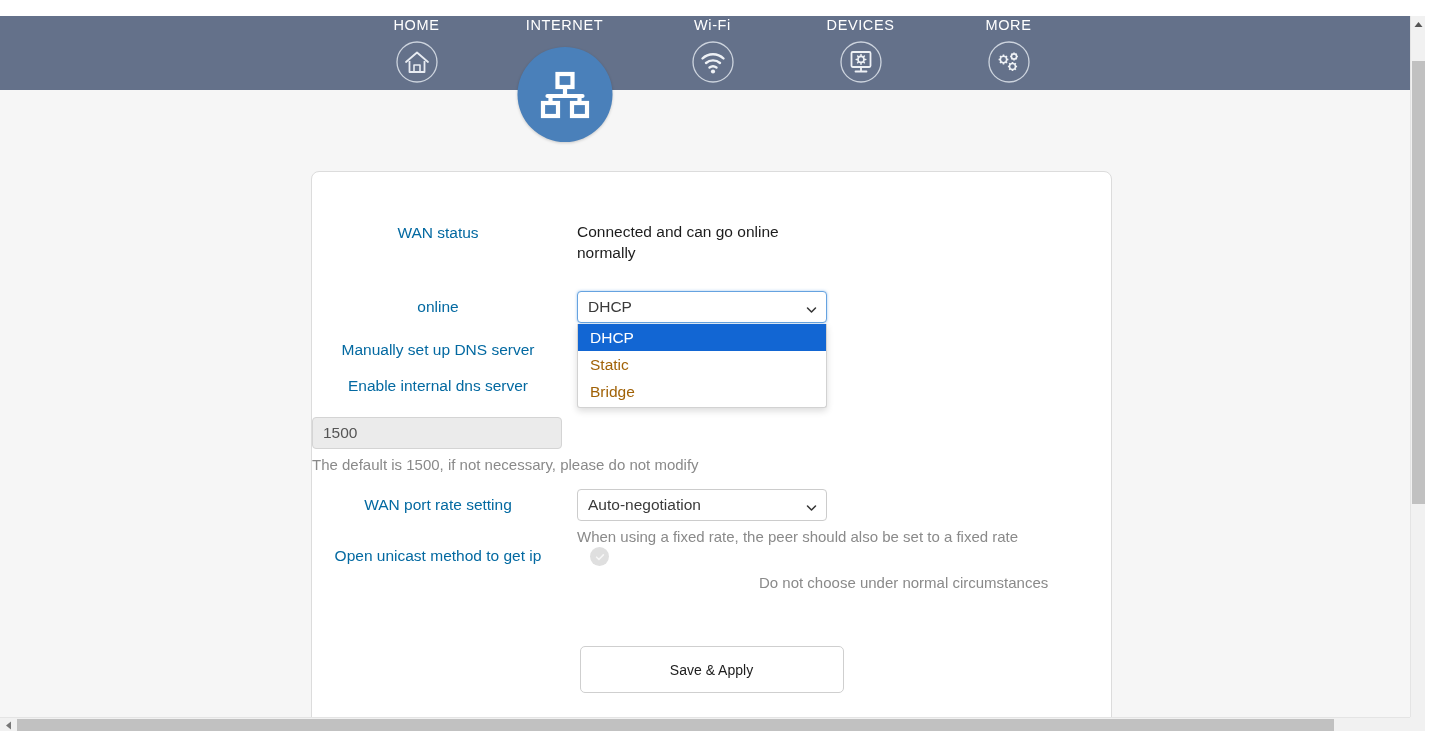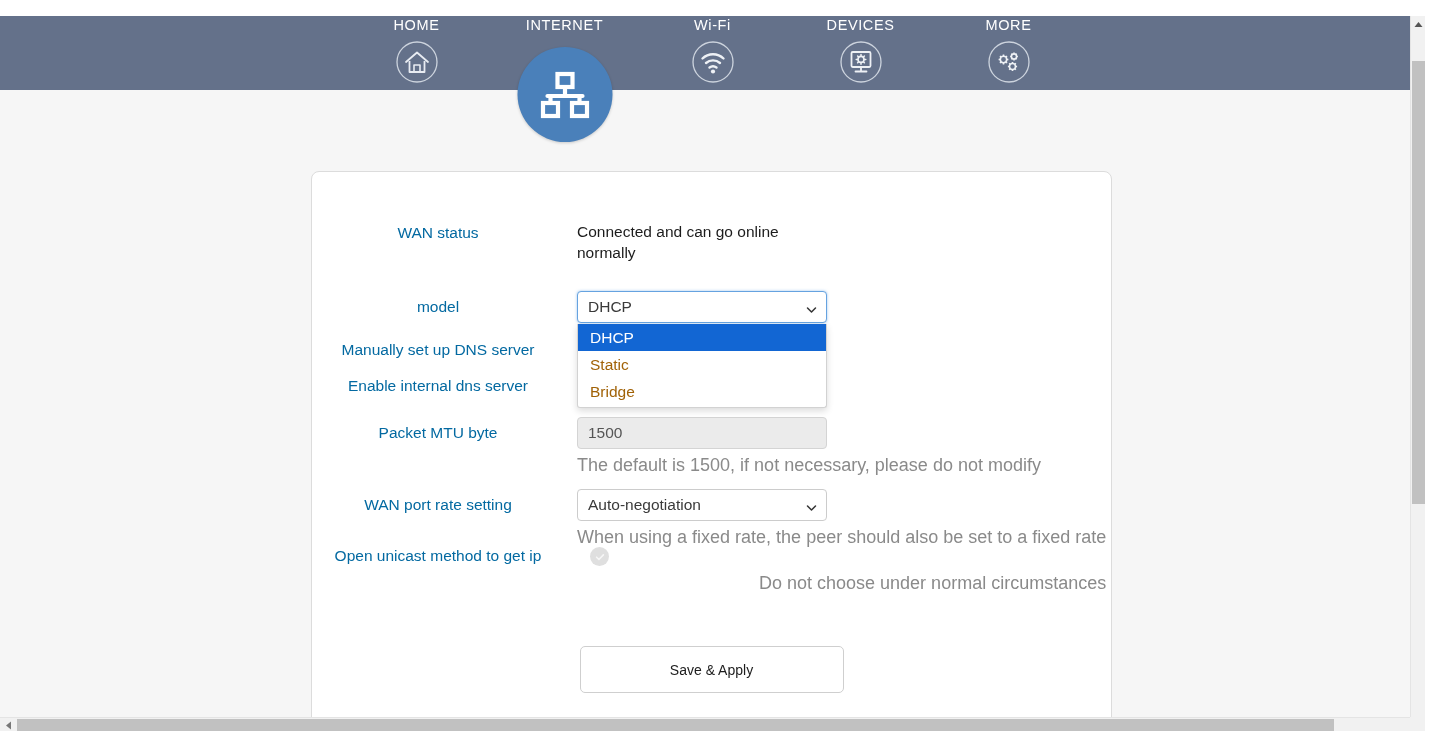--- a/index.html
+++ b/index.html
@@ -185,21 +185,21 @@
     border-radius: 4px;
     background: #ebebeb;
     font-size: 15.5px;
     color: #555;
     padding: 0 10px;
     line-height: 30px;
     font-family: "Liberation Sans", sans-serif;
   }
 
   .help {
-    font-size: 18px;
+    font-size: 15px;
     color: #8a8a8a;
     margin-top: 8px;
     line-height: 16px;
   }
 
   .check-circle {
     width: 19px; height: 19px;
     border-radius: 50%;
     background: #dfdfdf;
     display: flex;
@@ -362,21 +362,21 @@
       <div class="form-rows">
 
         <div class="row" style="margin-bottom:28px;">
           <div class="row-label">WAN status</div>
           <div class="row-field">
             <div class="row-value">Connected and can go online normally</div>
           </div>
         </div>
 
         <div class="row" style="margin-bottom:16px;">
-          <div class="row-label" style="line-height:32px;">model</div>
+          <div class="row-label" style="line-height:32px;">online</div>
           <div class="row-field">
             <div class="sel focused">
               <span>DHCP</span>
               <span class="chev">
                 <svg width="11" height="11" viewBox="0 0 11 11">
                   <path d="M1.5 3.5 L5.5 7.5 L9.5 3.5" fill="none" stroke="#333" stroke-width="1.5" stroke-linecap="round" stroke-linejoin="round"></path>
                 </svg>
               </span>
             </div>
 
@@ -392,21 +392,20 @@
           <div class="row-label" style="line-height:21px;">Manually set up DNS server</div>
           <div class="row-field"></div>
         </div>
 
         <div class="row" style="margin-bottom:21px;">
           <div class="row-label" style="line-height:21px;">Enable internal dns server</div>
           <div class="row-field"></div>
         </div>
 
         <div class="row" style="margin-bottom:16px;">
-          <div class="row-label" style="line-height:32px;">Packet MTU byte</div>
           <div class="row-field">
             <input class="txtinput" type="text" value="1500" style="">
             <div class="help">The default is 1500, if not necessary, please do not modify</div>
           </div>
         </div>
 
         <div class="row" style="margin-bottom:0;">
           <div class="row-label" style="line-height:32px;">WAN port rate setting</div>
           <div class="row-field">
             <div class="sel">

